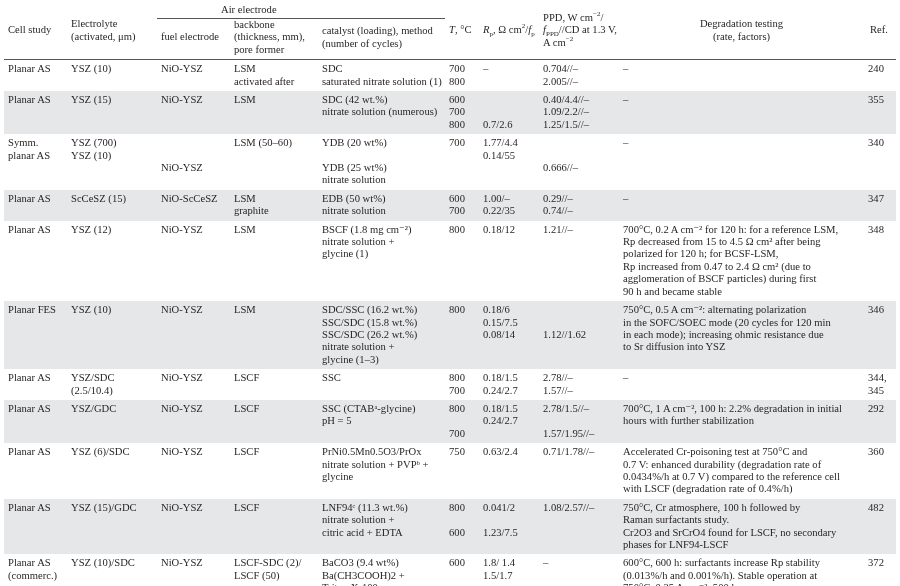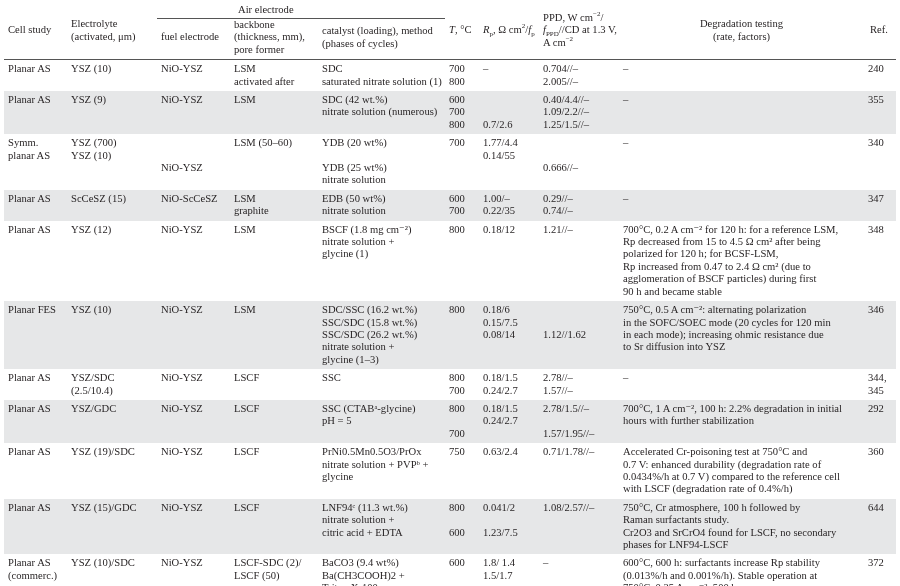--- a/index.html
+++ b/index.html
@@ -39,21 +39,21 @@
       <col style="width:32px">
     </colgroup>
     <thead>
       <tr class="h1">
         <th rowspan="2">Cell study</th>
         <th rowspan="2">
           <span class="line">Electrolyte</span>
           <span class="line">(activated, μm)</span>
         </th>
         <th colspan="3" class="air-head">
-          <span style="margin-left:77px">Air electrode</span>
+          <span style="margin-left:60px">Air electrode</span>
         </th>
         <th rowspan="2"><span class="it">T</span>, °C</th>
         <th rowspan="2"><span class="it">R</span><sub>p</sub>, Ω cm<sup>2</sup>/<span class="it">f</span><sub>p</sub></th>
         <th rowspan="2">
           <span class="line">PPD, W cm<sup>−2</sup>/</span>
           <span class="line"><span class="it">f</span><sub>PPD</sub>//CD at 1.3 V,</span>
           <span class="line">A cm<sup>−2</sup></span>
         </th>
         <th rowspan="2" class="center">
           <span class="line">Degradation testing</span>
@@ -63,21 +63,21 @@
       </tr>
       <tr class="h2">
         <th>fuel electrode</th>
         <th>
           <span class="line">backbone</span>
           <span class="line">(thickness, mm),</span>
           <span class="line">pore former</span>
         </th>
         <th>
           <span class="line">catalyst (loading), method</span>
-          <span class="line">(phases of cycles)</span>
+          <span class="line">(number of cycles)</span>
         </th>
       </tr>
     </thead>
     <tbody>
 
       <tr>
         <td>
             <span class="line">Planar AS</span>
           </td>
         <td>
@@ -111,21 +111,21 @@
         <td class="ref">
             <span class="line">240</span>
           </td>
       </tr>
 
       <tr class="shade">
         <td>
             <span class="line">Planar AS</span>
           </td>
         <td>
-            <span class="line">YSZ (9)</span>
+            <span class="line">YSZ (15)</span>
           </td>
         <td>
             <span class="line">NiO-YSZ</span>
           </td>
         <td>
             <span class="line">LSM</span>
           </td>
         <td>
             <span class="line">SDC (42 wt.%)</span>
             <span class="line">nitrate solution (numerous)</span>
@@ -394,21 +394,21 @@
         <td class="ref">
             <span class="line">292</span>
           </td>
       </tr>
 
       <tr>
         <td>
             <span class="line">Planar AS</span>
           </td>
         <td>
-            <span class="line">YSZ (19)/SDC</span>
+            <span class="line">YSZ (6)/SDC</span>
           </td>
         <td>
             <span class="line">NiO-YSZ</span>
           </td>
         <td>
             <span class="line">LSCF</span>
           </td>
         <td>
             <span class="line">PrNi0.5Mn0.5O3/PrOx</span>
             <span class="line">nitrate solution + PVPᵇ +</span>
@@ -465,21 +465,21 @@
         <td>
             <span class="line">1.08/2.57//–</span>
           </td>
         <td>
           <span class="line">750°C, Cr atmosphere, 100 h followed by</span>
           <span class="line">Raman surfactants study.</span>
           <span class="line">Cr2O3 and SrCrO4 found for LSCF, no secondary</span>
           <span class="line">phases for LNF94-LSCF</span>
         </td>
         <td class="ref">
-            <span class="line">644</span>
+            <span class="line">482</span>
           </td>
       </tr>
 
       <tr>
         <td>
             <span class="line">Planar AS</span>
             <span class="line">(commerc.)</span>
           </td>
         <td>
             <span class="line">YSZ (10)/SDC</span>

